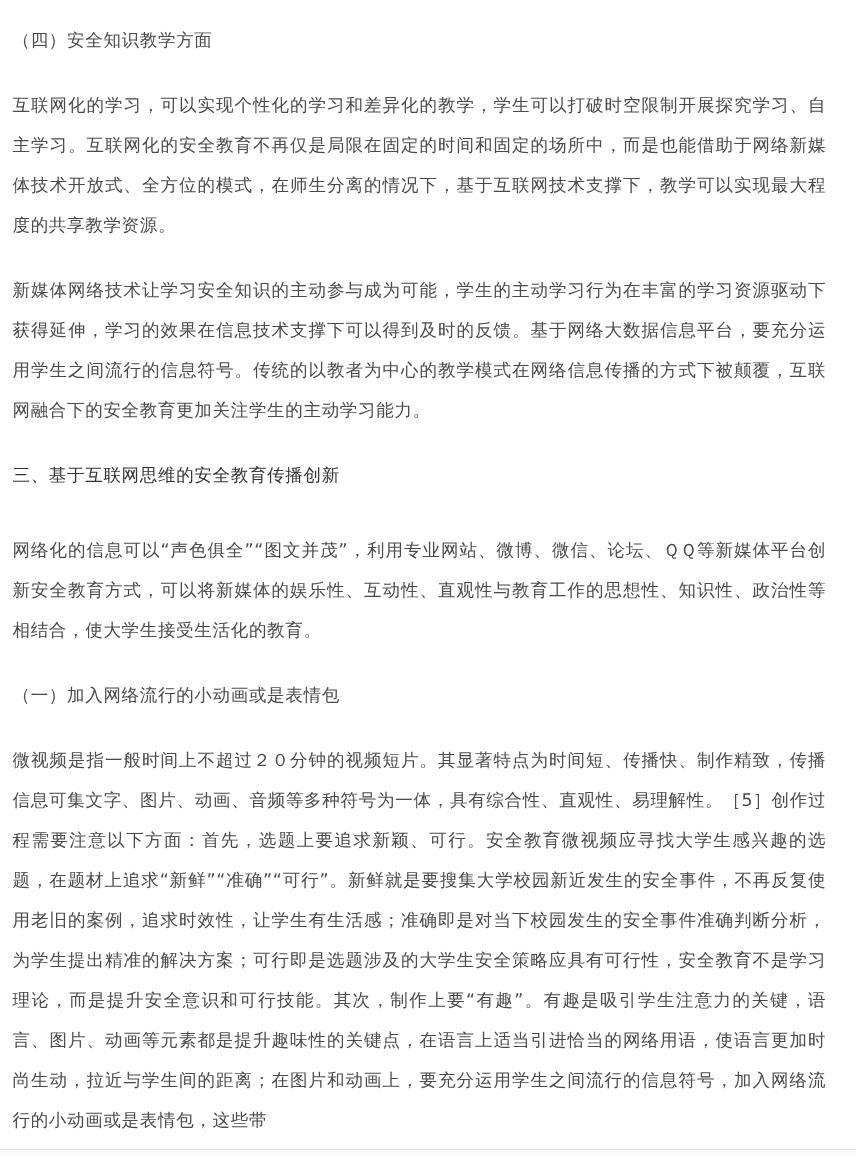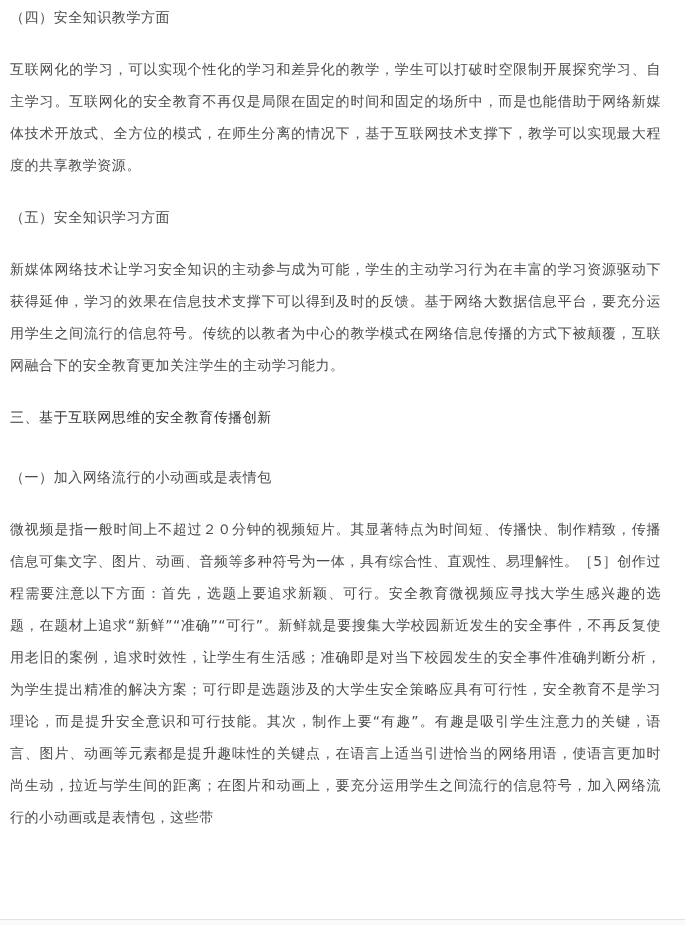--- a/index.html
+++ b/index.html
@@ -18,21 +18,21 @@
     box-sizing: border-box;
     width: 685px;
     padding: 1px 24px 0 10px;
     color: #4a4a4a;
     font-size: 14px;
     letter-spacing: 0.55px;
     line-height: 32px;
     text-align: justify;
   }
   .doc p {
-    margin: 0 0 20px 0;
+    margin: 16px 0 20px 0;
   }
   .subheading {
     color: #4a4a4a;
     font-weight: normal;
   }
   .chapter-heading {
     color: #333333;
     font-weight: normal;
     margin-top: 8px !important;
     margin-bottom: 28px !important;
@@ -55,26 +55,26 @@
   }
 </style>
 </head>
 <body>
 
 <div class="doc">
   <p class="subheading">（四）安全知识教学方面</p>
 
   <p>互联网化的学习，可以实现个性化的学习和差异化的教学，学生可以打破时空限制开展探究学习、自主学习。互联网化的安全教育不再仅是局限在固定的时间和固定的场所中，而是也能借助于网络新媒体技术开放式、全方位的模式，在师生分离的情况下，基于互联网技术支撑下，教学可以实现最大程度的共享教学资源。</p>
 
-  <p class="subheading">（五）安全知识学习方面</p>
 
   <p>新媒体网络技术让学习安全知识的主动参与成为可能，学生的主动学习行为在丰富的学习资源驱动下获得延伸，学习的效果在信息技术支撑下可以得到及时的反馈。基于网络大数据信息平台，要充分运用学生之间流行的信息符号。传统的以教者为中心的教学模式在网络信息传播的方式下被颠覆，互联网融合下的安全教育更加关注学生的主动学习能力。</p>
 
   <p class="chapter-heading">三、基于互联网思维的安全教育传播创新</p>
 
+  <p>网络化的信息可以“声色俱全”“图文并茂”，利用专业网站、微博、微信、论坛、ＱＱ等新媒体平台创新安全教育方式，可以将新媒体的娱乐性、互动性、直观性与教育工作的思想性、知识性、政治性等相结合，使大学生接受生活化的教育。</p>
 
   <p class="subheading">（一）加入网络流行的小动画或是表情包</p>
 
   <p>微视频是指一般时间上不超过２０分钟的视频短片。其显著特点为时间短、传播快、制作精致，传播信息可集文字、图片、动画、音频等多种符号为一体，具有综合性、直观性、易理解性。［5］创作过程需要注意以下方面：首先，选题上要追求新颖、可行。安全教育微视频应寻找大学生感兴趣的选题，在题材上追求“新鲜”“准确”“可行”。新鲜就是要搜集大学校园新近发生的安全事件，不再反复使用老旧的案例，追求时效性，让学生有生活感；准确即是对当下校园发生的安全事件准确判断分析，为学生提出精准的解决方案；可行即是选题涉及的大学生安全策略应具有可行性，安全教育不是学习理论，而是提升安全意识和可行技能。其次，制作上要“有趣”。有趣是吸引学生注意力的关键，语言、图片、动画等元素都是提升趣味性的关键点，在语言上适当引进恰当的网络用语，使语言更加时尚生动，拉近与学生间的距离；在图片和动画上，要充分运用学生之间流行的信息符号，加入网络流行的小动画或是表情包，这些带</p>
 </div>
 
 <div class="page-bottom-divider"></div>
 <div class="page-bottom-area"></div>
 
 </body></html>

